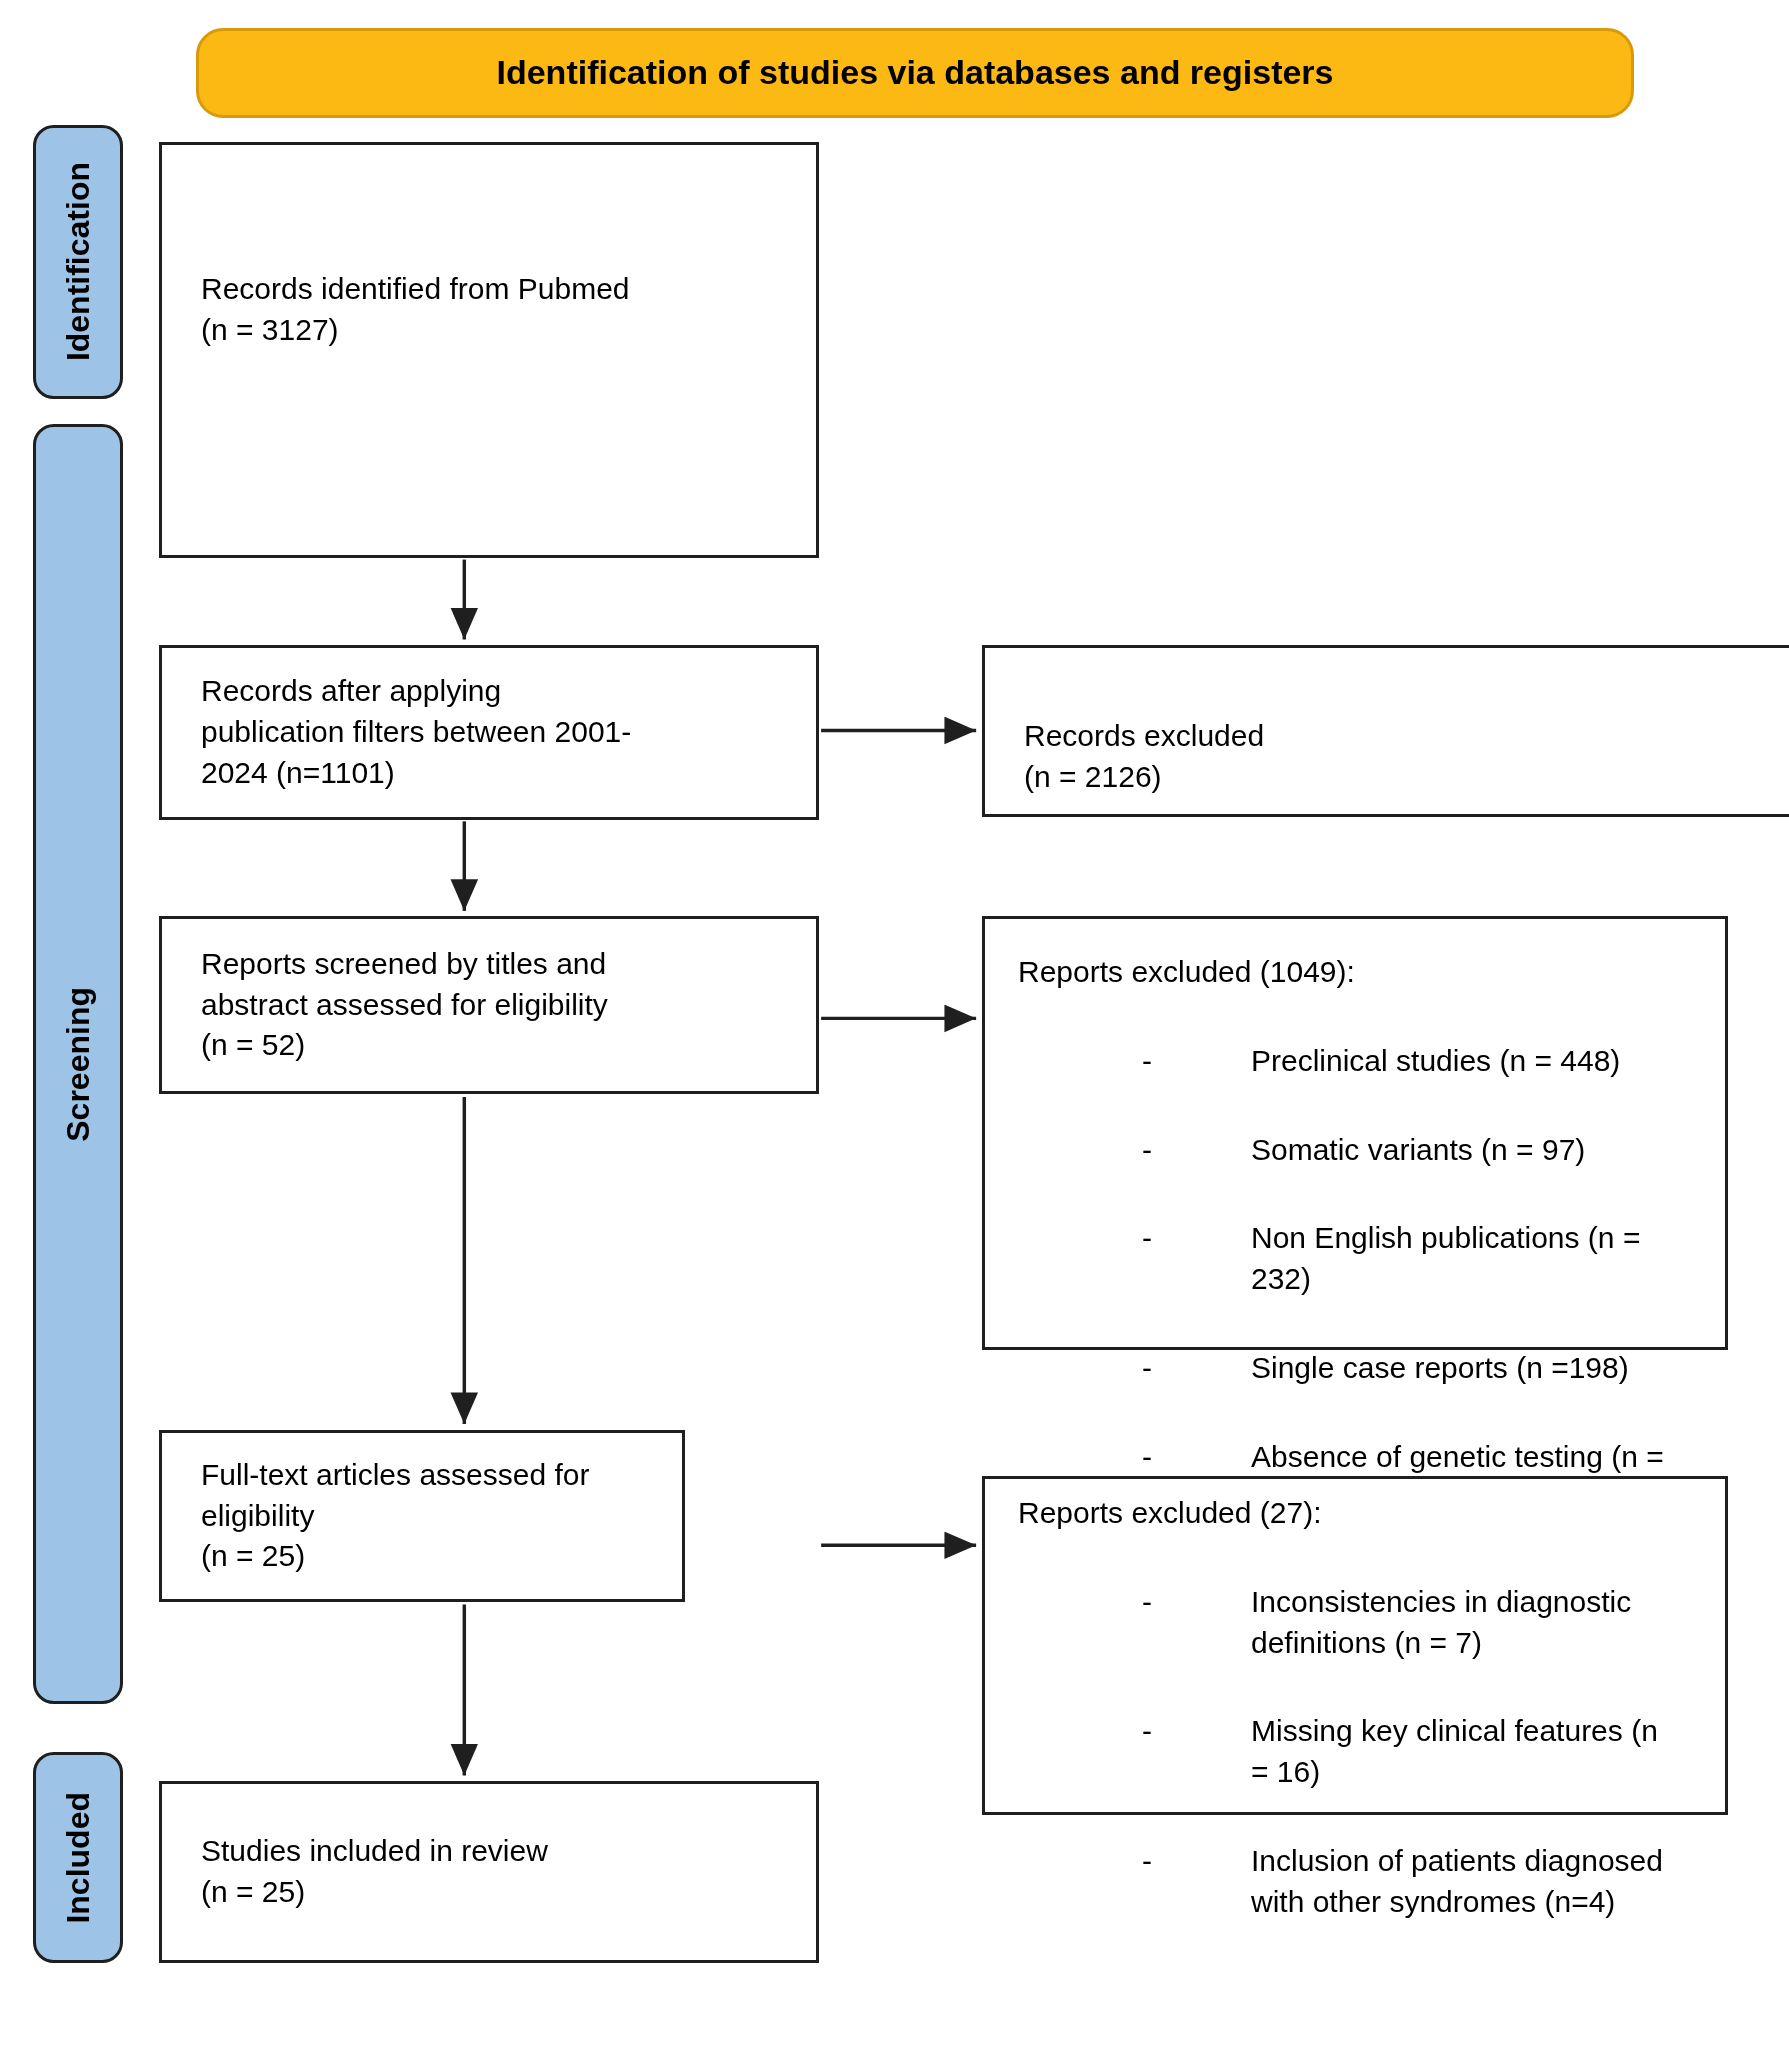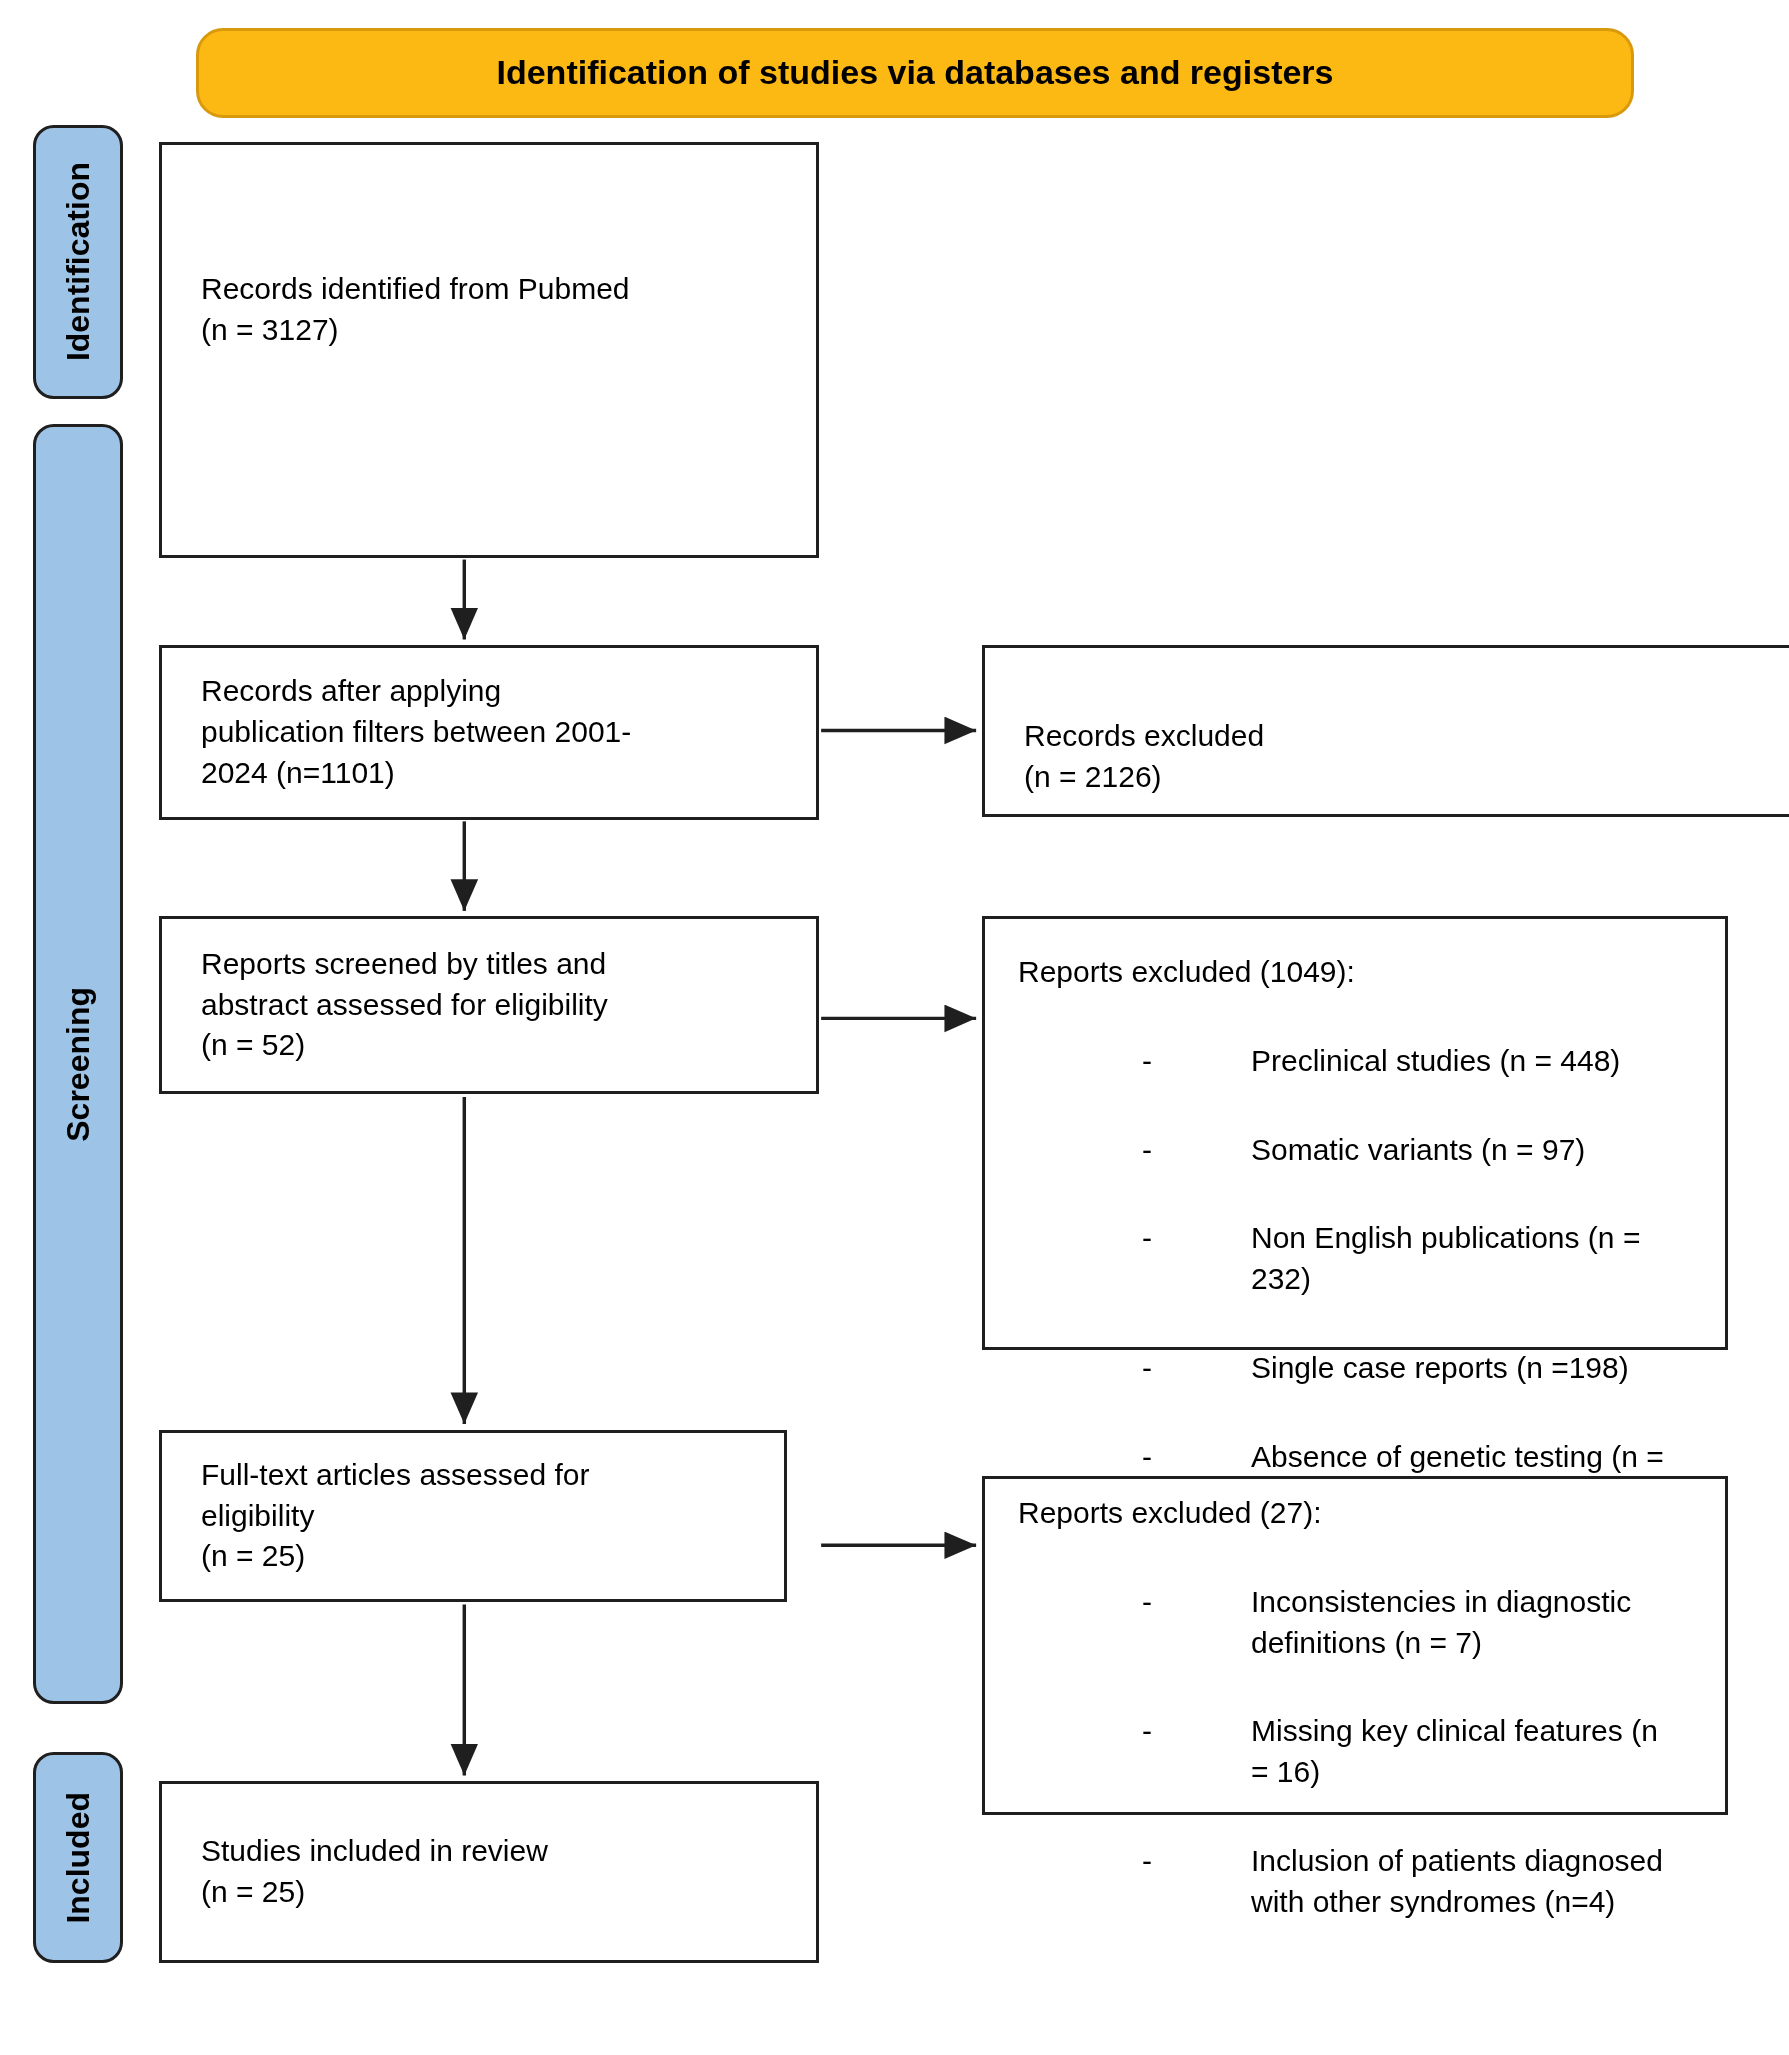--- a/index.html
+++ b/index.html
@@ -46,21 +46,21 @@
     border:3.4px solid var(--box_border,#1F1F1F);
     box-sizing:border-box;
     font-size:30px;line-height:1.36;
   }
   .center{display:flex;align-items:center;}
   .boxtext{white-space:pre-line;padding:16.5px 19.3px 16.5px 39px;}
   .b1{left:159px;top:142px;width:660px;height:416px;}
   .b1 .boxtext{padding-bottom:96px;}
   .b2{left:159px;top:645px;width:660px;height:175px;}
   .b3{left:159px;top:916px;width:660px;height:178px;}
-  .b4{left:159px;top:1430px;width:628px;height:172px;}
+  .b4{left:159px;top:1430px;width:526px;height:172px;}
   .b5{left:159px;top:1781px;width:660px;height:182px;}
   .r1{left:982px;top:645px;width:822px;height:172px;align-items:flex-end;}
   .r2{left:982px;top:916px;width:746px;height:434px;}
   .r3{left:982px;top:1476px;width:746px;height:339px;}
   .extitle{padding:33px 20.7px 0 33px;white-space:pre-line;}
   .r3 .extitle{padding-top:14px;}
   .exlist{list-style:none;margin:4.1px 0 0 0;padding:0;}
   .exlist li{
     position:relative;
     padding-left:266px;padding-right:43px;margin-top:48px;

